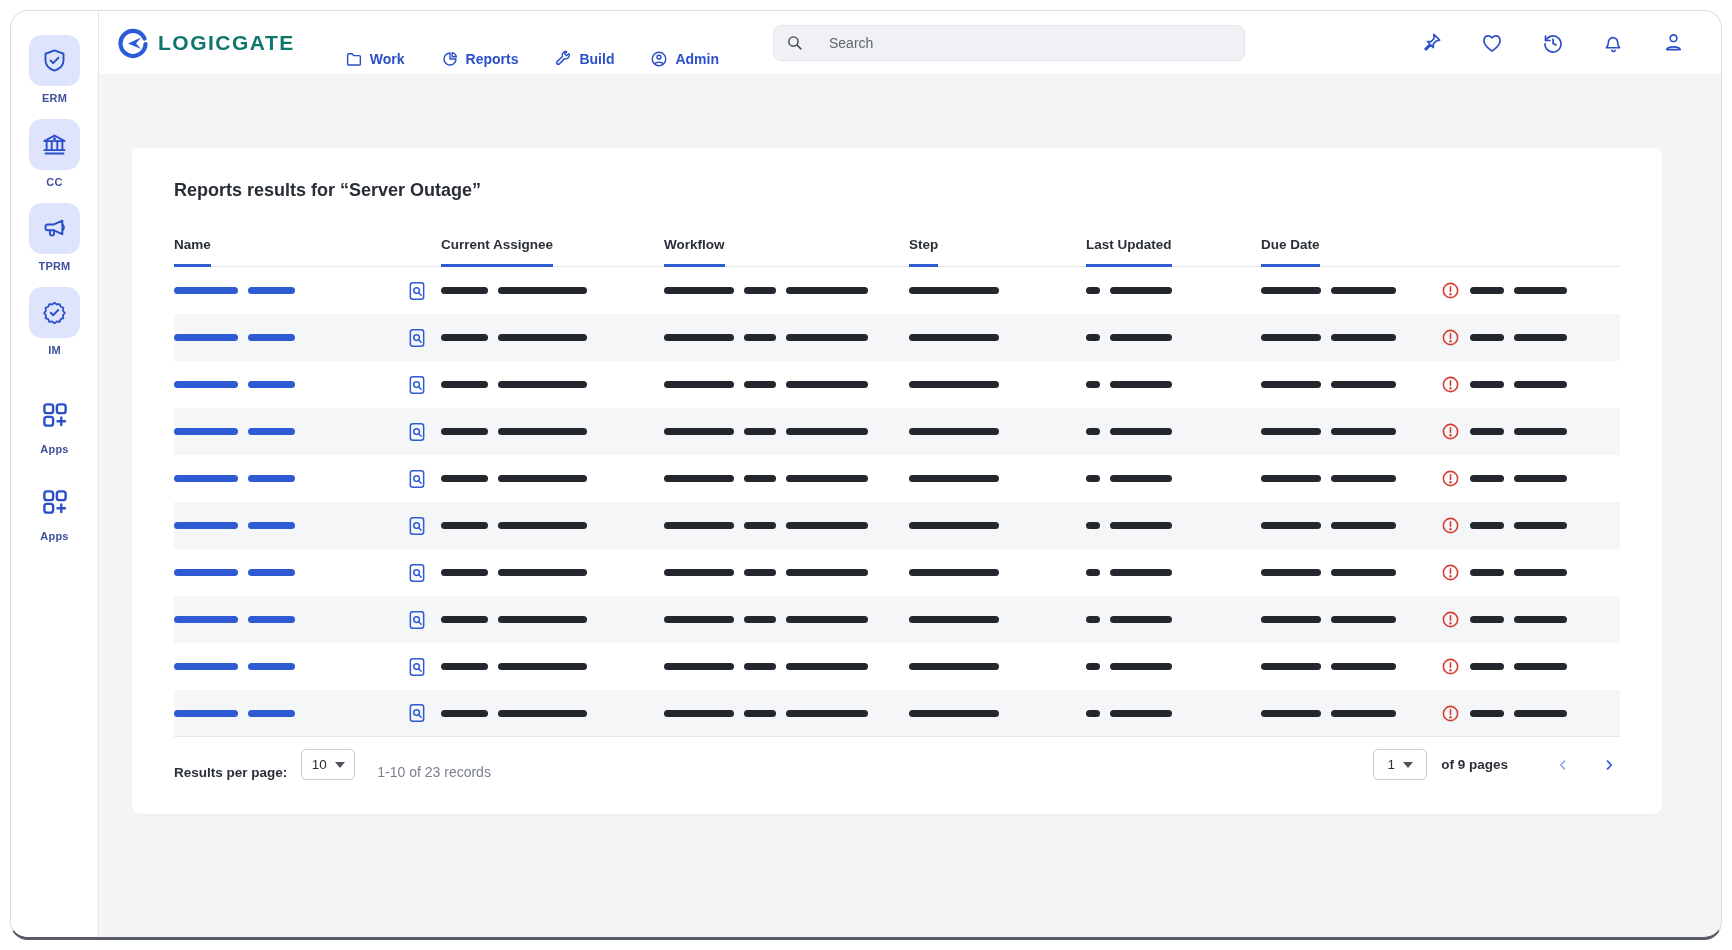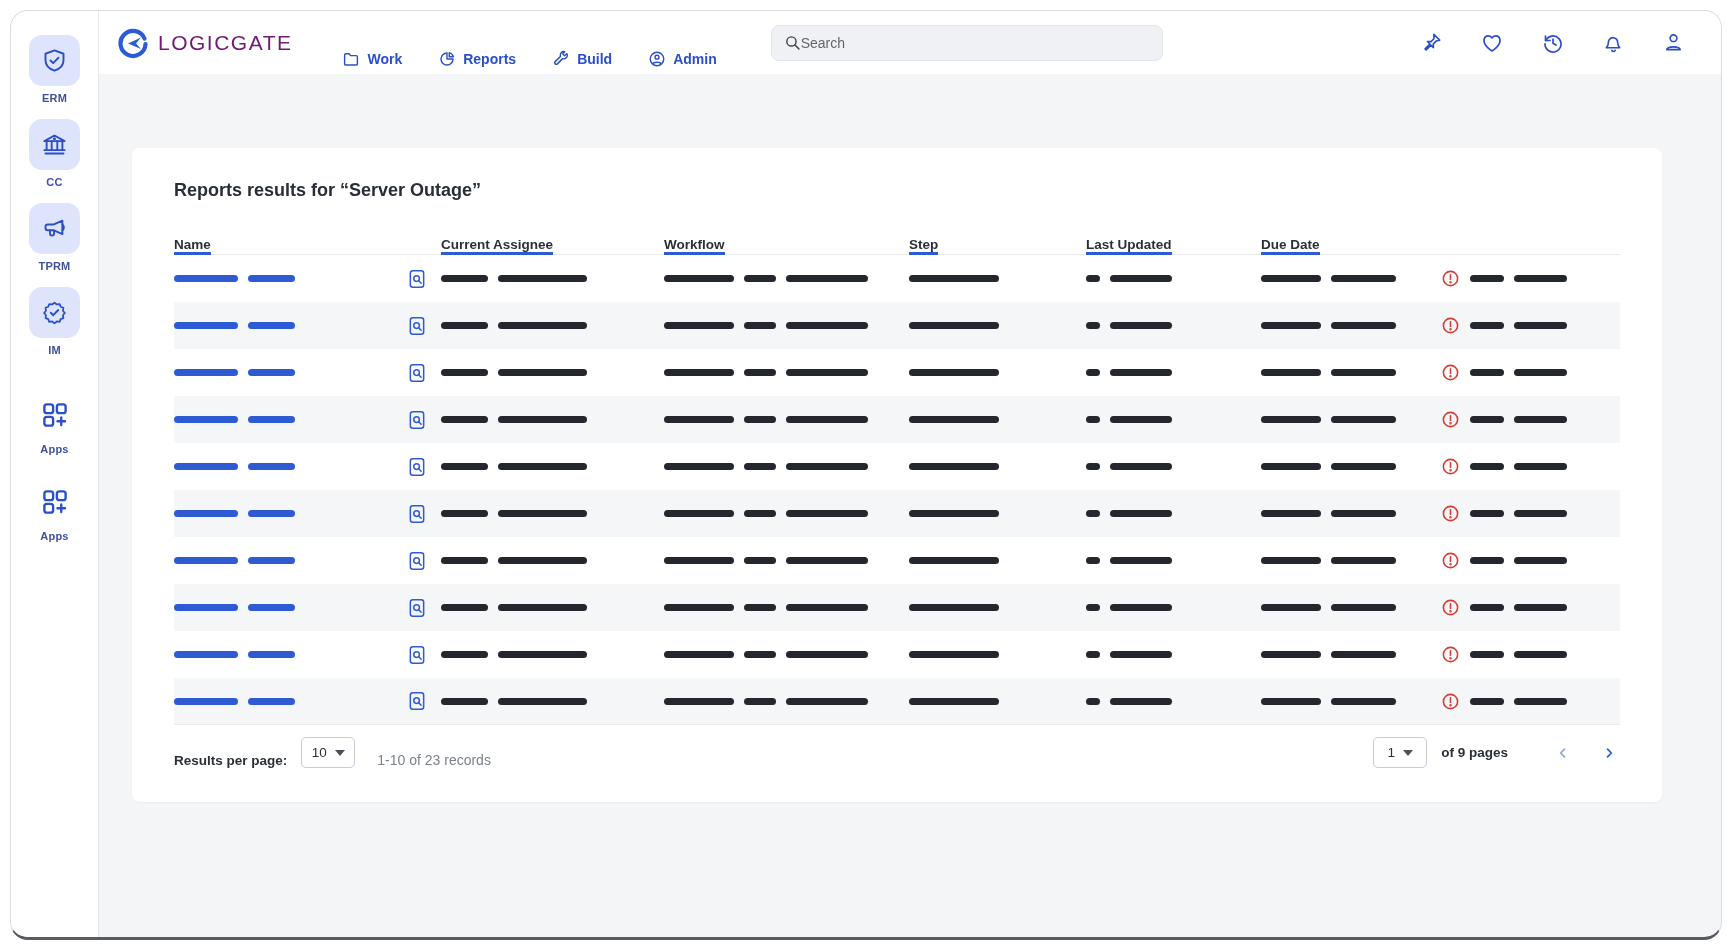--- a/index.html
+++ b/index.html
@@ -22,26 +22,26 @@
   }
   .no-tile { width:51px; height:44px; border-radius:13px; background:transparent; color:#2b4fc8;
     display:flex; align-items:center; justify-content:center; }
   .side-label { font-size:11px; font-weight:bold; color:#40509c; margin-top:6px; letter-spacing:.2px; }
   
   .topbar {
     background:#fff; display:flex; align-items:center; padding:0 24px 0 18px;
   }
   .logo { display:flex; align-items:center; gap:9px; margin-right:50px; }
   .logo-mark { color:#2b5bd7; }
-  .logo-text { font-size:21px; font-weight:normal; color:#701a75; letter-spacing:1.5px; }
+  .logo-text { font-size:21px; font-weight:bold; color:#0f766e; letter-spacing:1.5px; }
   .nav { display:flex; align-items:center; gap:36px; }
   .nav-item { display:flex; align-items:center; gap:7px; color:#2b4fc8; font-size:14px; font-weight:bold; cursor:pointer;margin-top:32px; }
   .searchbox {
-    margin-left:54px; width:392px; height:36px; background:#f0f1f4; border:1px solid #e3e5e9;
-    border-radius:8px; display:flex; align-items:center; padding:0 12px; gap:0; color:#3d424a;
+    margin-left:54px; width:472px; height:36px; background:#f0f1f4; border:1px solid #e3e5e9;
+    border-radius:8px; display:flex; align-items:center; padding:0 12px; gap:26px; color:#3d424a;
   }
   .searchbox input {
     border:none; outline:none; background:transparent; font-size:14px; color:#3d424a; width:100%;
     font-family:"Liberation Sans", sans-serif;
   }
   .searchbox input::placeholder { color:#61666e; }
   .top-icons { margin-left:auto; display:flex; align-items:center; gap:37px; color:#2b4fc8; padding-right:12px; }
   .top-icons .ticon { cursor:pointer; display:flex; }
   
   .main { padding:44px 0 0 33px; overflow:hidden; }
@@ -53,21 +53,21 @@
   .card-heading { font-size:18px; font-weight:bold; color:#292e36; }
   .card-subheading { font-size:13.5px; color:#8d939c; margin-top:9px; }
   
   .thead, .trow {
     display:grid; grid-template-columns:267px 223px 245px 177px 175px 180px 1fr;
     align-items:center;
   }
   .thead { margin-top:34px; border-bottom:1px solid #e8eaed; }
   .th span {
     display:inline-block; font-size:13.5px; font-weight:bold; color:#2b3038;
-    padding-bottom:0; border-bottom:3px solid #2e5bd4; margin-bottom:-1px;
+    padding-bottom:12px; border-bottom:3px solid #2e5bd4; margin-bottom:-1px;
   }
   .trow { height:47px; }
   .trow.alt { background:#f5f6f8; }
   .trow:last-child { border-bottom:1px solid #e8eaed; }
   .cell { display:flex; align-items:center; }
   .bars { display:inline-flex; gap:10px; }
   .bar { height:7px; border-radius:4px; display:inline-block; }
   .bars.blue .bar { background:#2e5bd4; }
   .bars.dark .bar { background:#24272d; }
   .name-cell .rec-icon { margin-left:auto; margin-right:14px; color:#2e5bd4; cursor:pointer; display:flex; }

